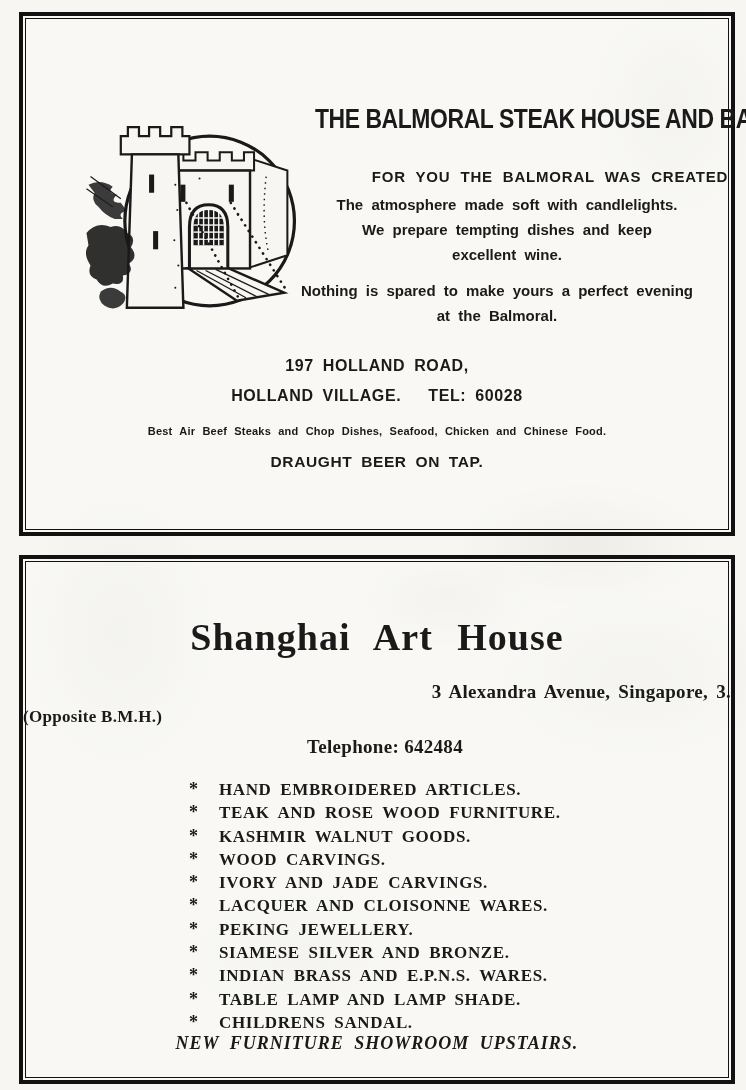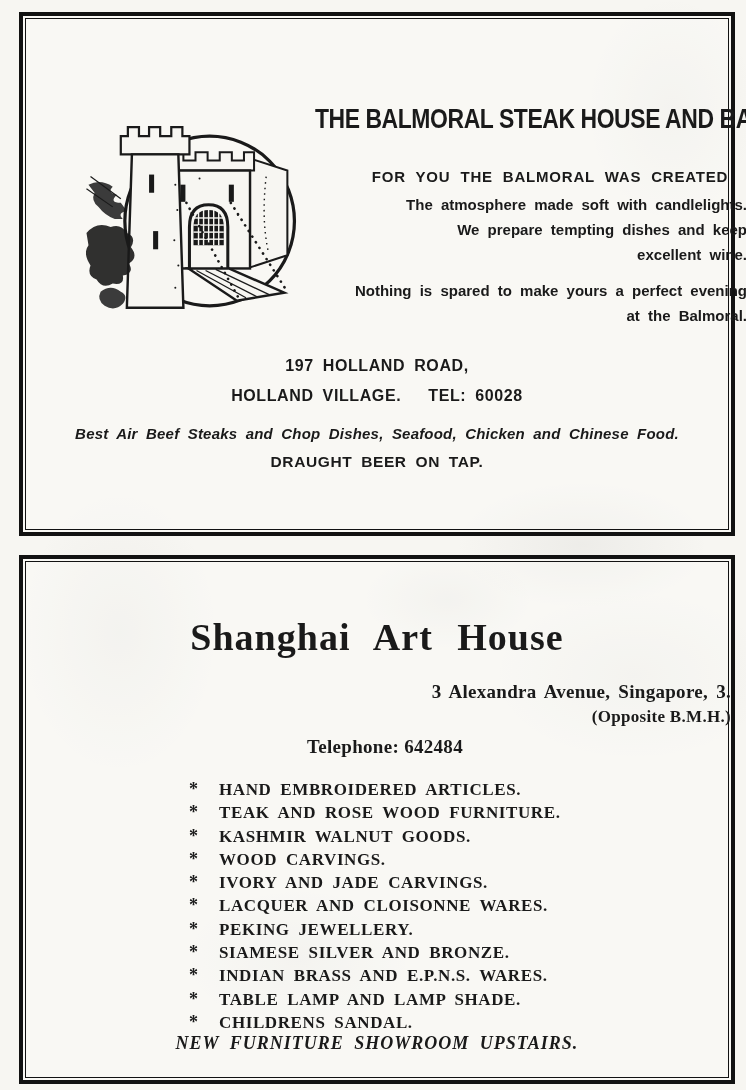--- a/index.html
+++ b/index.html
@@ -31,38 +31,38 @@
   
   .bal-headline {
     left:258px; top:88px; width:452px; text-align:center;
     font-size:27px; font-weight:bold; letter-spacing:-.5px; white-space:nowrap;
     transform:scaleX(.85); transform-origin:center;
   }
   .bal-tagline {
     left:264px; top:152px; width:440px; text-align:center;
     font-size:15px; font-weight:bold; letter-spacing:.8px; word-spacing:5px;margin-left:43px;
   }
-  .bal-body { left:244px; top:176px; width:480px; text-align:right;
+  .bal-body { left:244px; top:176px; width:480px; text-align:center;
     font-size:15px; font-weight:bold; line-height:25px; word-spacing:4px; }
   .bal-body2 { left:224px; top:254px; width:500px;margin-top:8px; }
   .bal-center { left:0; width:100%; text-align:center; font-weight:bold; }
   .bal-addr1 { top:341px; font-size:16px; letter-spacing:.6px; word-spacing:4px; }
   .bal-addr2 { top:371px; font-size:16px; letter-spacing:.6px; word-spacing:4px; white-space:pre; }
-  .bal-menu  { top:409px; font-size:15px; letter-spacing:.2px; word-spacing:4px;font-style:italic; }
+  .bal-menu  { top:409px; font-size:11px; letter-spacing:.2px; word-spacing:4px; }
   .bal-beer  { top:437px; font-size:15.5px; letter-spacing:.6px; word-spacing:4px; }
 
   .castle { left:63px; top:98px; width:218px; height:212px; }
 
   
   .sh { font-family:"Liberation Serif", serif; }
   .sh-title { left:0; top:56px; width:100%; text-align:center;
     font-size:38px; font-weight:bold; letter-spacing:1px; word-spacing:14px; }
   .sh-addr  { left:0; top:122px; width:100%; text-align:right;
     font-size:19px; font-weight:bold; letter-spacing:.3px; word-spacing:3px; }
-  .sh-note  { left:0; top:148px; width:100%; text-align:right;
+  .sh-note  { left:0; top:148px; width:100%; text-align:left;
     font-size:17px; font-weight:bold; letter-spacing:.3px; }
   .sh-tel   { left:8px; top:177px; width:100%; text-align:center;
     font-size:19px; font-weight:bold; letter-spacing:.3px; }
   .sh-list  { left:166px; top:220px; width:520px; }
   .sh-item  { height:23.3px; font-size:17px; font-weight:bold;
     letter-spacing:.6px; word-spacing:4px; white-space:nowrap; }
   .sh-item .ast { display:inline-block; width:30px; font-size:18px; }
   .sh-footer { left:0; top:474px; width:100%; text-align:center;
     font-size:18px; font-weight:bold; font-style:italic;
     letter-spacing:1px; word-spacing:5px; }

